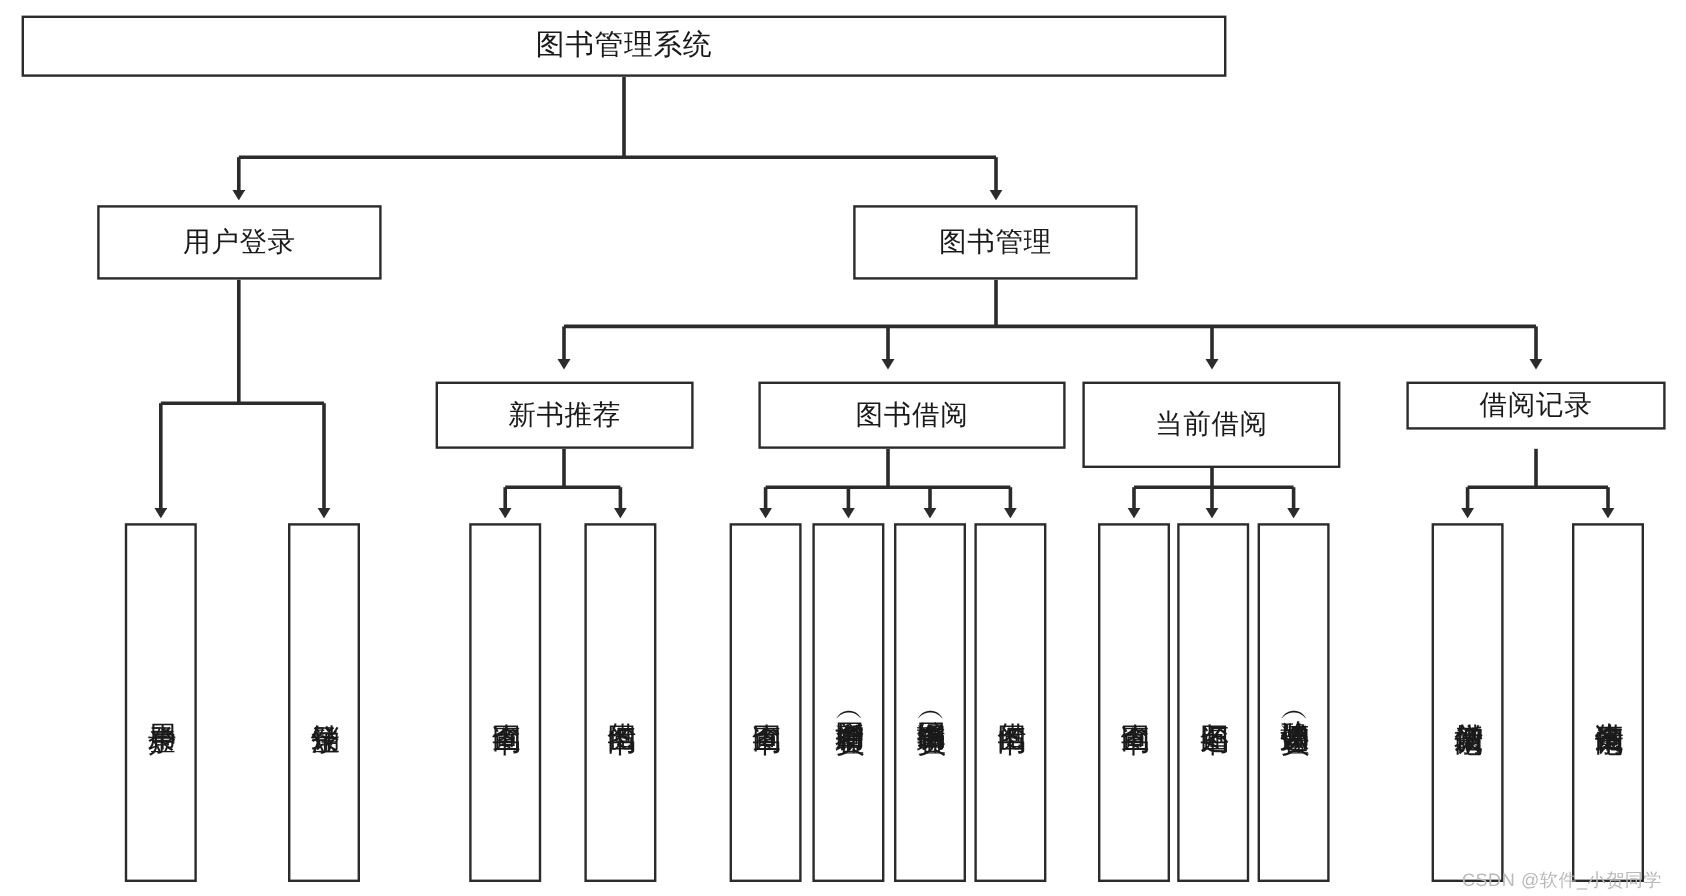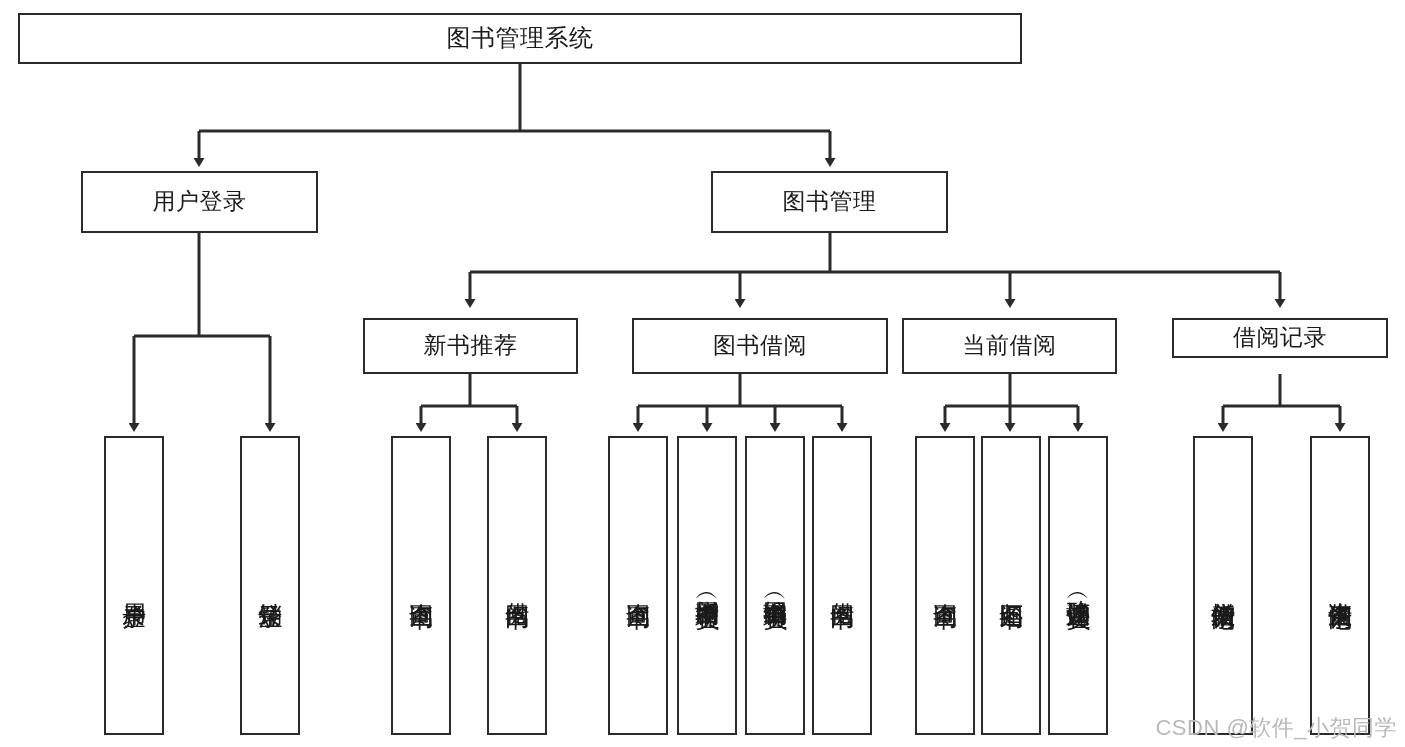--- a/index.html
+++ b/index.html
@@ -57,23 +57,23 @@
   .node.vert .label {
     writing-mode: vertical-rl;
     text-orientation: upright;
     font-size: 24px;
     line-height: 1.18;
     letter-spacing: 1px;
     max-height: 100%;
   }
   .watermark {
     position: absolute;
-    right: 8px;
+    right: 20px;
     bottom: 4px;
-    font-size: 22px;
+    font-size: 15px;
     color: #b9b9b9;
     letter-spacing: 0.5px;
     z-index: 3;
     white-space: nowrap;
   }
 </style>
 </head>
 <body>
 
 <div id="canvas">
@@ -141,21 +141,21 @@
   </div>
 
   <div class="node horiz" style="left:711px; top:171px; width:237px; height:62px;">
     <span class="label">图书管理</span>
   </div>
 
   <div class="node horiz" style="left:632px; top:318px; width:256px; height:56px;">
     <span class="label">图书借阅</span>
   </div>
 
-  <div class="node horiz" style="left:902px; top:318px; width:215px; height:56px;font-family:Liberation Serif, serif;">
+  <div class="node horiz" style="left:902px; top:318px; width:215px; height:72px;font-family:Liberation Serif, serif;">
     <span class="label">当前借阅</span>
   </div>
 
   <div class="node horiz" style="left:1172px; top:318px; width:216px; height:40px;">
     <span class="label">借阅记录</span>
   </div>
 
   <div class="node vert" style="left:104px; top:436px; width:60px; height:299px;">
     <span class="label">用户登录</span>
   </div>

